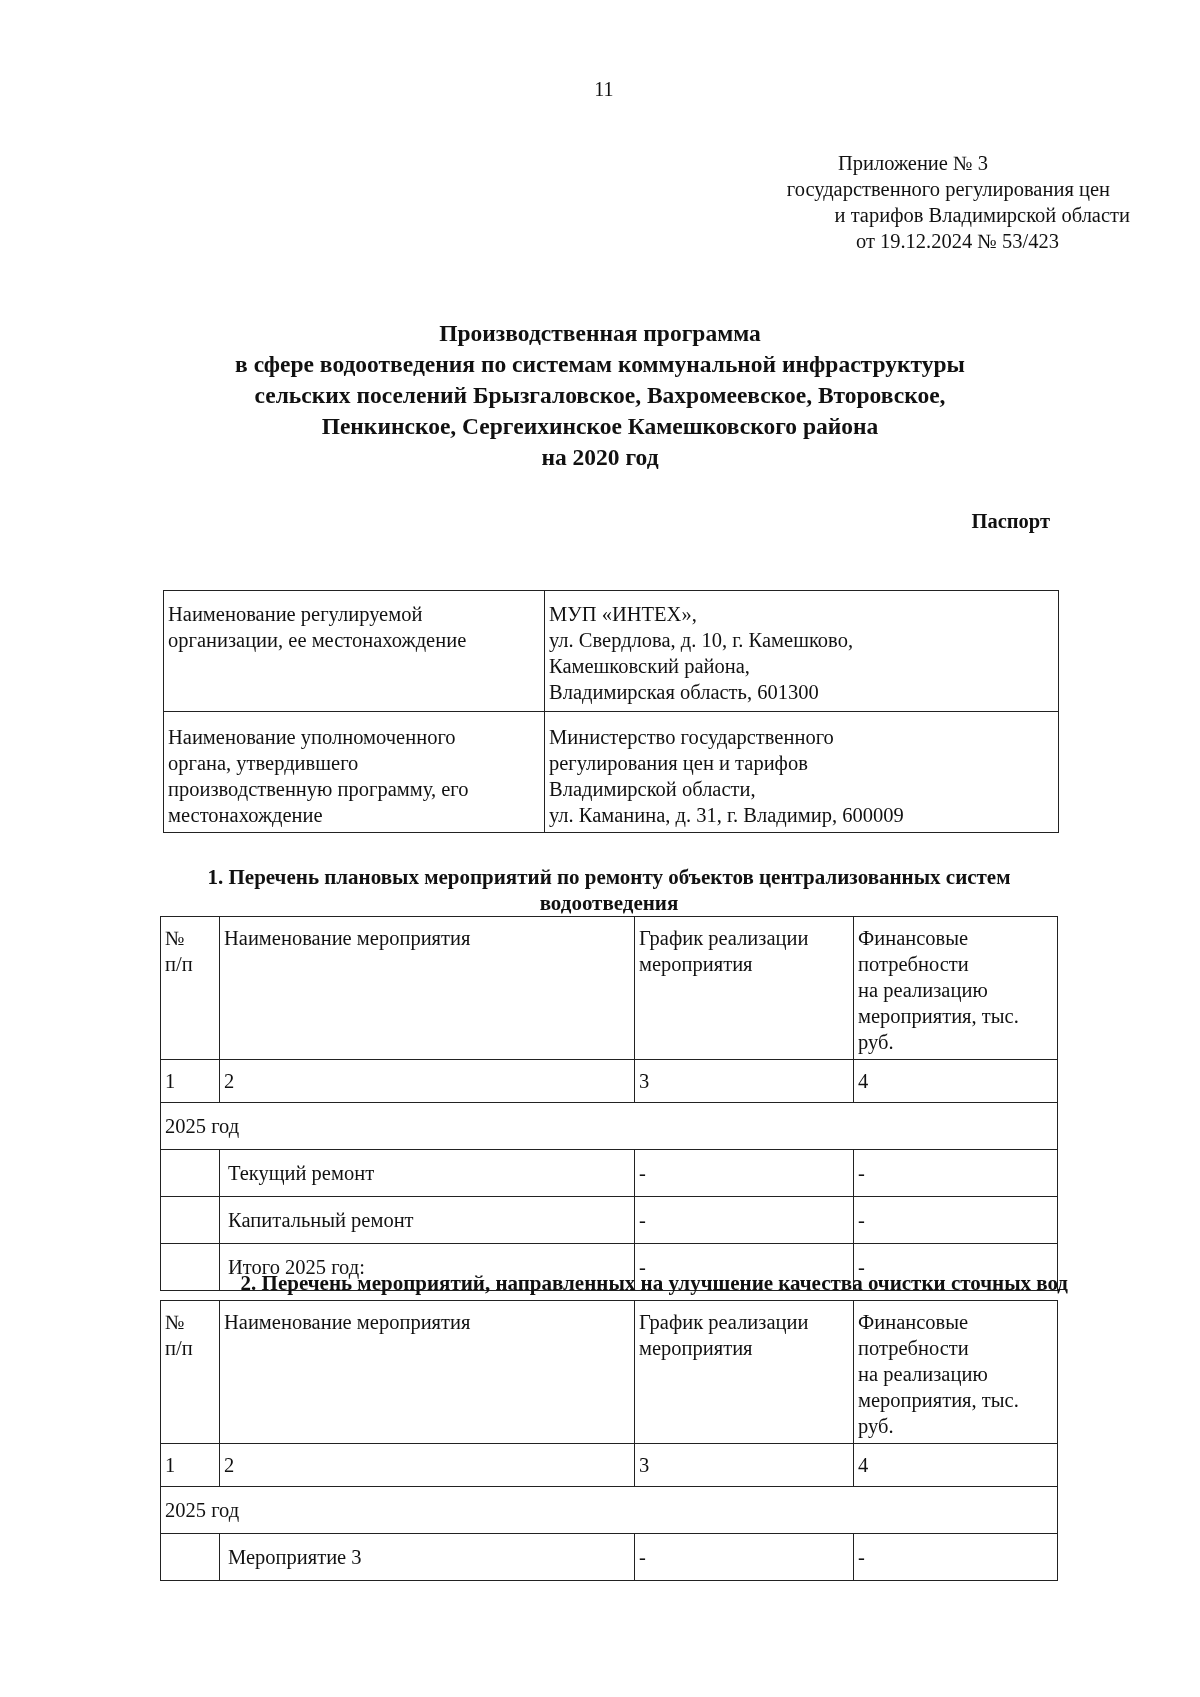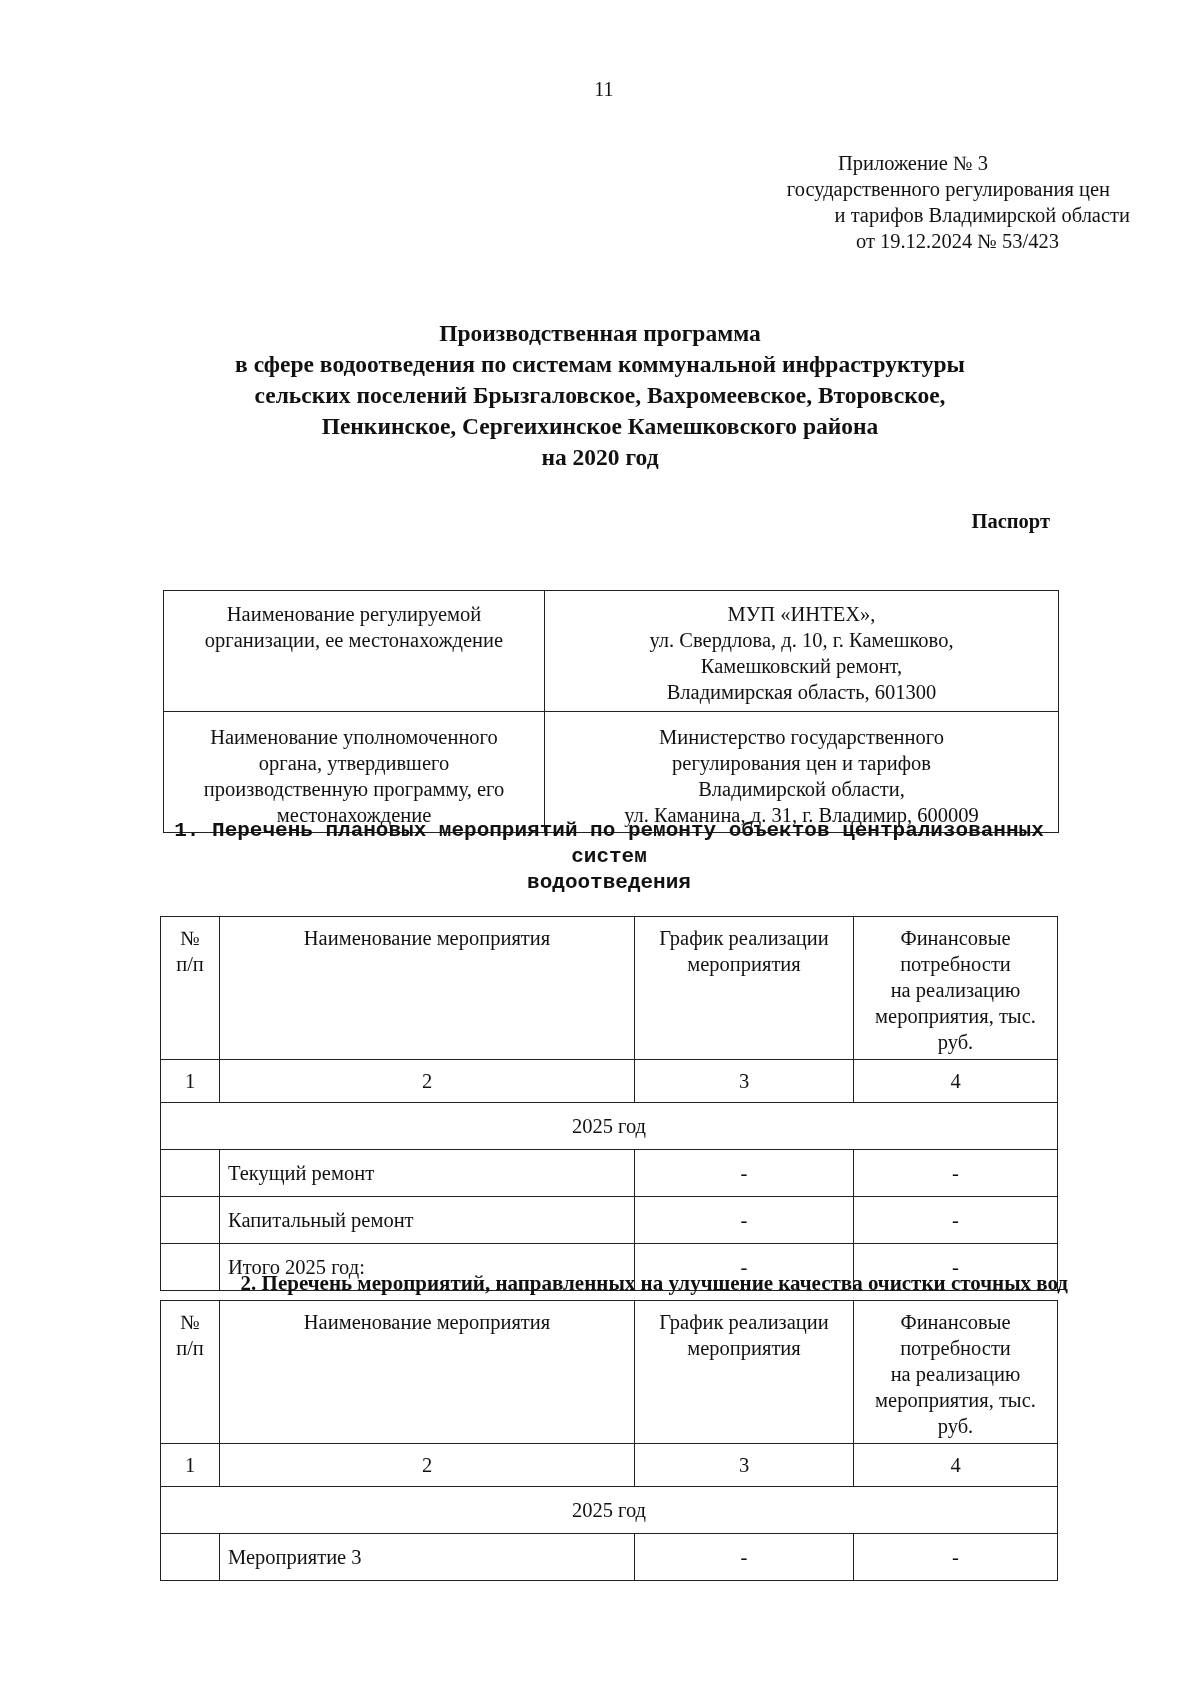--- a/index.html
+++ b/index.html
@@ -9,27 +9,27 @@
   .appendix { position: absolute; top: 150px; left: 660px; width: 470px; text-align: right; font-size: 20.5px; line-height: 26px; }
   .appendix div { white-space: nowrap; }
   .appendix .l1 { padding-right: 142px; }
   .appendix .l2 { padding-right: 118px; }
   .appendix .l3 { padding-right: 0px; }
   .appendix .l4 { padding-right: 0px; text-align: right; }
   .appendix .l5 { padding-right: 71px; }
   .title { position: absolute; top: 318px; left: 150px; width: 900px; text-align: center; font-weight: bold; font-size: 23.5px; line-height: 31px; }
   .passport { position: absolute; top: 508px; left: 150px; width: 900px; text-align: right; font-weight: bold; font-size: 20.5px; line-height: 26px; }
   table { border-collapse: collapse; position: absolute; font-size: 20.5px; line-height: 26px; }
-  td { border: 1.5px solid #222; vertical-align: top; text-align: center; padding: 10px 4px 4px 4px; }
+  td { border: 1.5px solid #222; vertical-align: top; text-align: left; padding: 10px 4px 4px 4px; }
   .t-passport { top: 590px; left: 163px; width: 896px; }
   .t-passport td { height: 106px; }
   .t-passport td.l { width: 372px; }
   .t-passport tr.r2 td { height: 104px; padding-top: 12px; }
   .sec { position: absolute; left: 150px; width: 918px; text-align: center; font-weight: bold; font-size: 21px; line-height: 26px; }
-  .sec1 { top: 818px; font-family: Liberation Mono, monospace; }
+  .sec1 { top: 864px; }
   .sec2 { top: 1270px; text-align: right; }
   .t-plan { left: 160px; width: 898px; }
   .t-plan1 { top: 916px; }
   .t-plan2 { top: 1300px; }
   .t-plan td.c1 { width: 50px; }
   .t-plan td.c2 { width: 402px; }
   .t-plan td.c3 { width: 210px; }
   .t-plan tr.hdr td { height: 96px; padding-top: 8px; }
   .t-plan tr.nums td { height: 34px; padding: 8px 4px 0 4px; }
   .t-plan tr.year td { height: 36px; padding: 10px 4px 0 4px; }
@@ -63,21 +63,21 @@
 <table class="t-passport">
   <tbody>
       <tr>
     <td class="l">
       <div>Наименование регулируемой</div>
       <div>организации, ее местонахождение</div>
     </td>
     <td>
       <div>МУП «ИНТЕХ»,</div>
       <div>ул. Свердлова, д. 10, г. Камешково,</div>
-      <div>Камешковский ремонт,</div>
+      <div>Камешковский района,</div>
       <div>Владимирская область, 601300</div>
     </td>
   </tr>
   <tr class="r2">
     <td class="l">
       <div>Наименование уполномоченного</div>
       <div>органа, утвердившего</div>
       <div>производственную программу, его</div>
       <div>местонахождение</div>
     </td>

